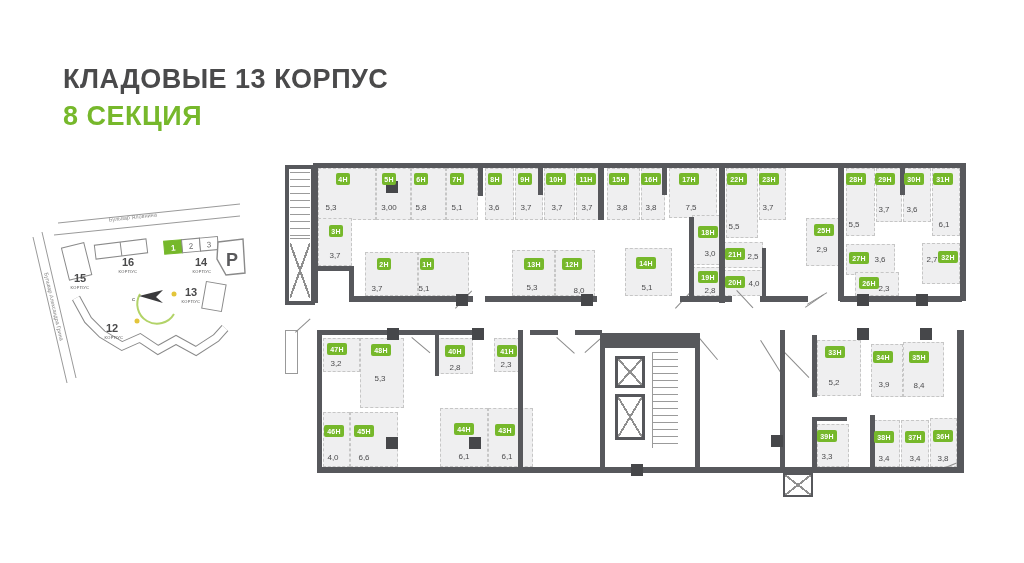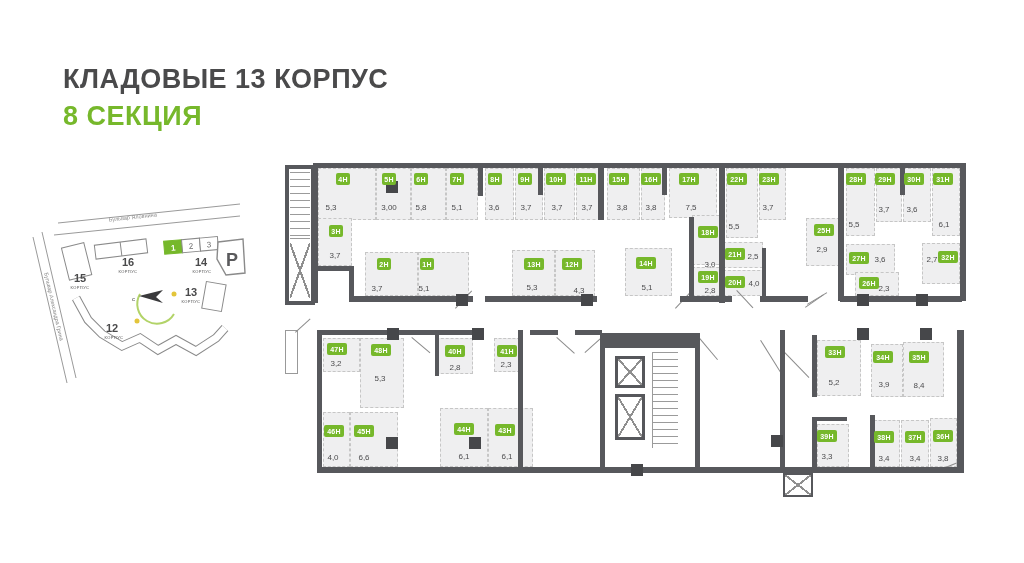--- a/index.html
+++ b/index.html
@@ -168,27 +168,27 @@
     <div class="badge" style="left: 92px; top: 98px; width: 14px;">2Н</div>
     <div class="area" style="left: 92px; top: 128px;">3,7</div>
     <div class="room" style="left: 133px; top: 92px; width: 51px; height: 44px;"></div>
     <div class="badge" style="left: 135px; top: 98px; width: 14px;">1Н</div>
     <div class="area" style="left: 139px; top: 128px;">5,1</div>
     <div class="room" style="left: 227px; top: 90px; width: 43px; height: 46px;"></div>
     <div class="badge" style="left: 239px; top: 98px; width: 20px;">13Н</div>
     <div class="area" style="left: 247px; top: 127px;">5,3</div>
     <div class="room" style="left: 270px; top: 90px; width: 40px; height: 46px;"></div>
     <div class="badge" style="left: 277px; top: 98px; width: 20px;">12Н</div>
-    <div class="area" style="left: 294px; top: 130px;">4,3</div>
+    <div class="area" style="left: 294px; top: 130px;">8,0</div>
     <div class="room" style="left: 340px; top: 88px; width: 47px; height: 48px;"></div>
     <div class="badge" style="left: 351px; top: 97px; width: 20px;">14Н</div>
     <div class="area" style="left: 362px; top: 127px;">5,1</div>
     <div class="room" style="left: 407px; top: 55px; width: 32px; height: 50px;"></div>
     <div class="badge" style="left: 413px; top: 66px; width: 20px;">18Н</div>
-    <div class="area" style="left: 425px; top: 104px;">3,0</div>
+    <div class="area" style="left: 425px; top: 93px;">3,0</div>
     <div class="room" style="left: 407px; top: 107px; width: 32px; height: 29px;"></div>
     <div class="badge" style="left: 413px; top: 111px; width: 20px;">19Н</div>
     <div class="area" style="left: 425px; top: 130px;">2,8</div>
     <div class="room" style="left: 438px; top: 82px; width: 40px; height: 26px;"></div>
     <div class="badge" style="left: 440px; top: 88px; width: 20px;">21Н</div>
     <div class="area" style="left: 468px; top: 96px;">2,5</div>
     <div class="room" style="left: 438px; top: 110px; width: 42px; height: 26px;"></div>
     <div class="badge" style="left: 440px; top: 116px; width: 20px;">20Н</div>
     <div class="area" style="left: 469px; top: 123px;">4,0</div>
     <div class="room" style="left: 521px; top: 58px; width: 34px; height: 48px;"></div>

